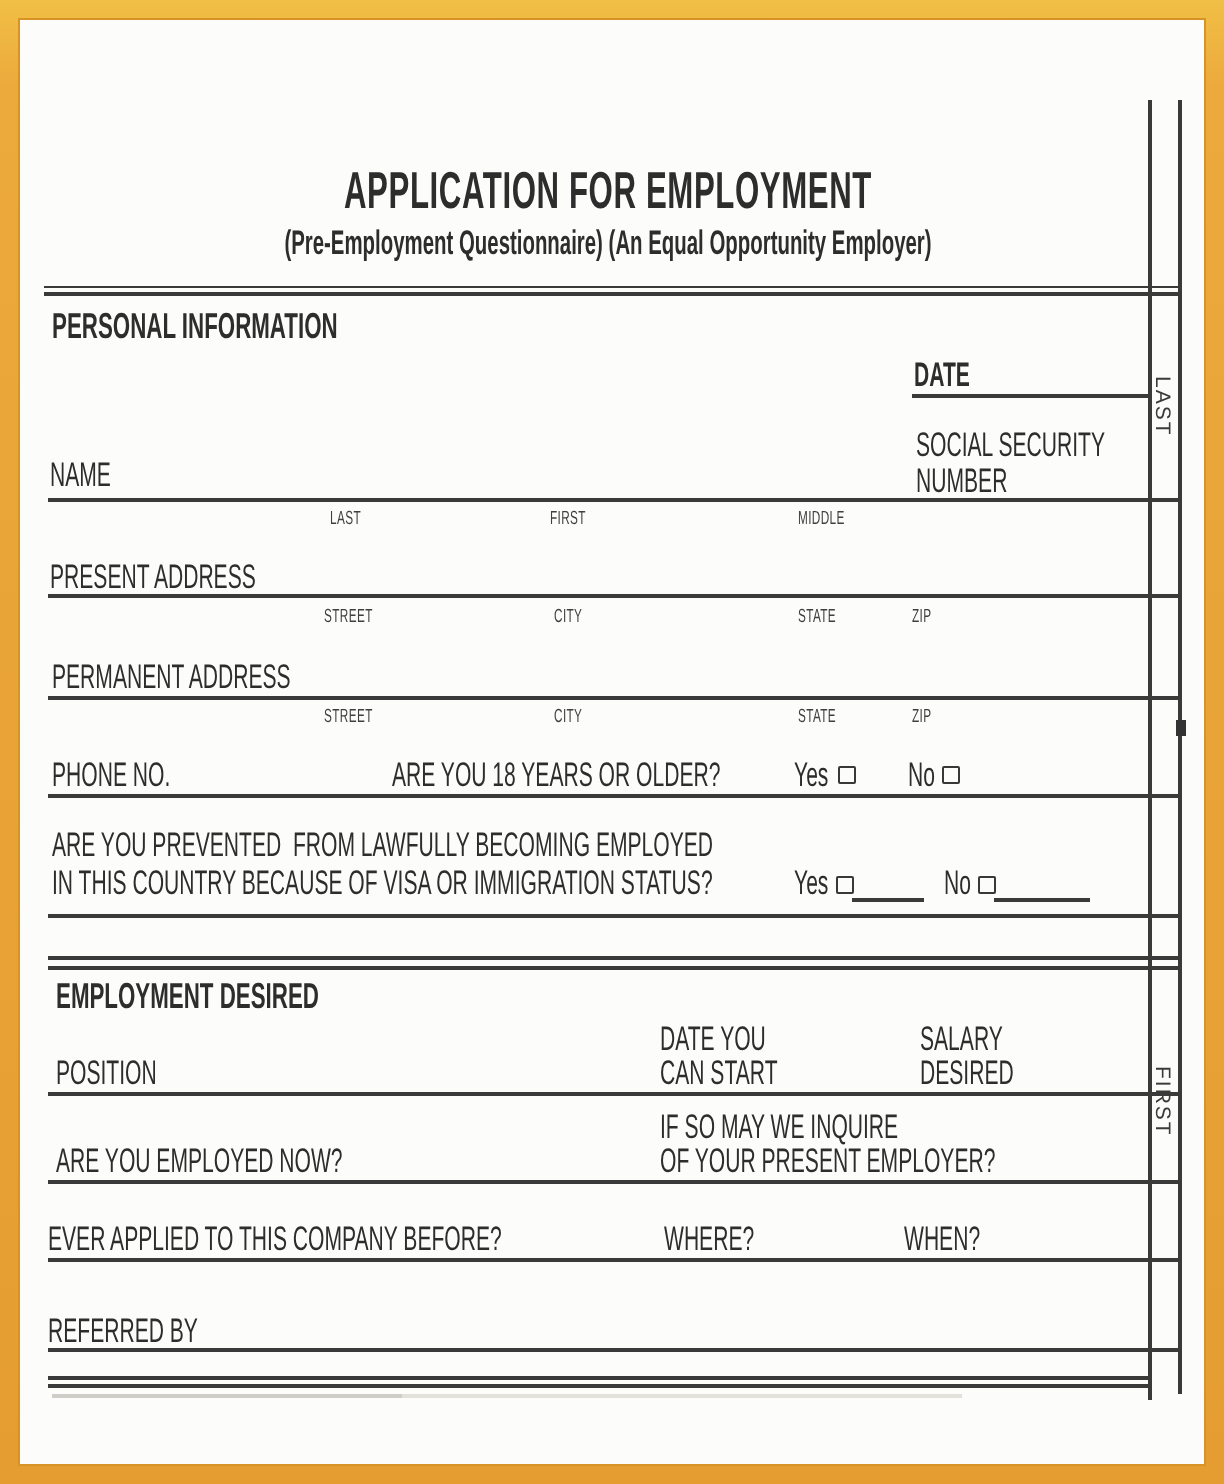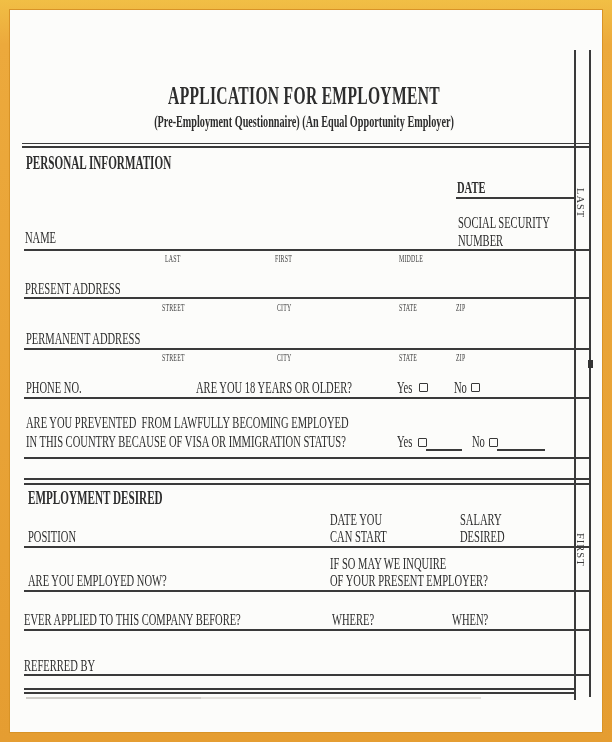--- a/index.html
+++ b/index.html
@@ -1,19 +1,19 @@
 <!DOCTYPE html>
 <html><head>
 <meta charset="utf-8">
 <style>
   html,body{margin:0;padding:0;background:#fff;}
   #frame{
     position:relative;width:612px;height:742px;overflow:hidden;
     background:linear-gradient(180deg,#f1bf45 0%,#eca93c 6%,#e59d31 100%);
-    font-family:Liberation Serif, serif;
+    font-family:Liberation Sans, sans-serif;
   }
   #page{
     position:absolute;left:9px;top:9px;right:9px;bottom:9px;
     background:#fcfcfa;box-shadow:inset 0 0 0 1px #d89327;
   }
   .abs{position:absolute;}
   .lbl{
     position:absolute;color:#2d2d2d;font-size:17px;line-height:1.05;
     white-space:pre;transform:scaleX(0.62);transform-origin:0 0;
   }

